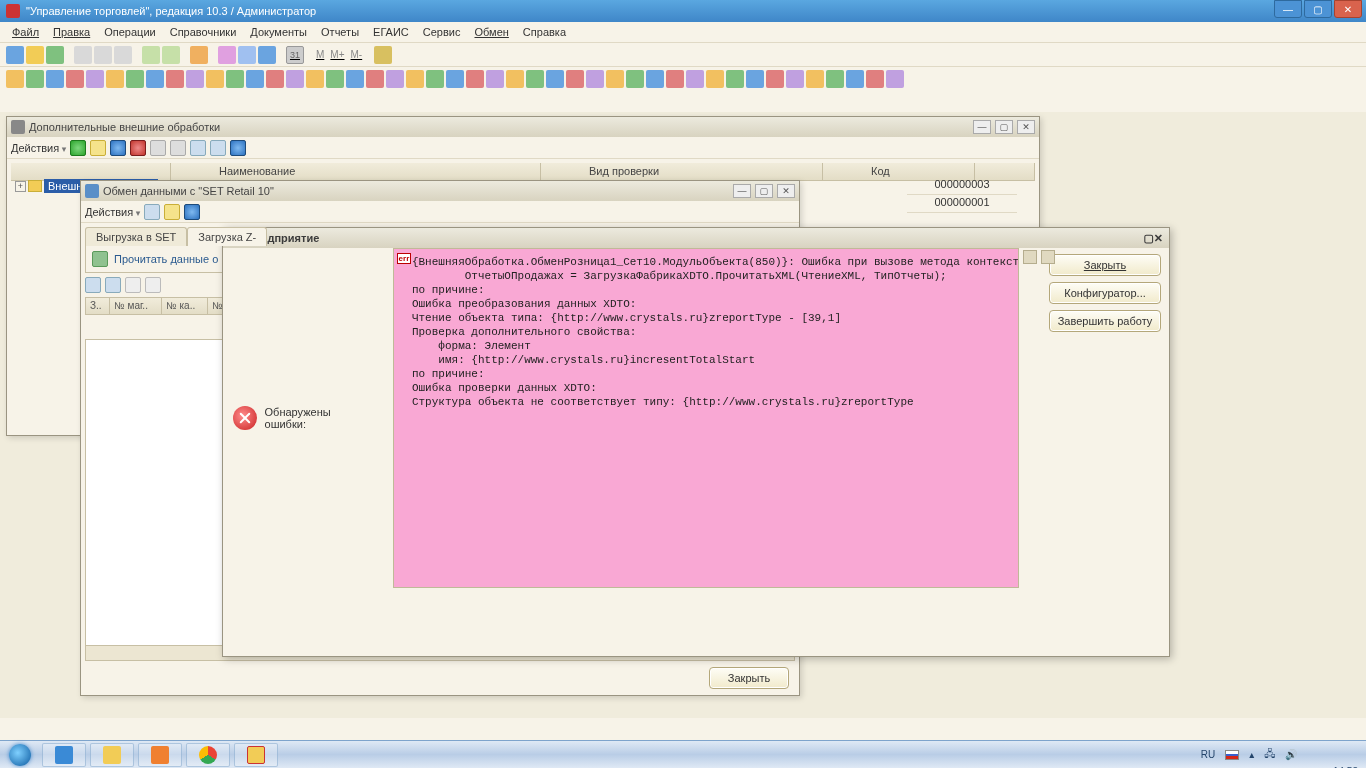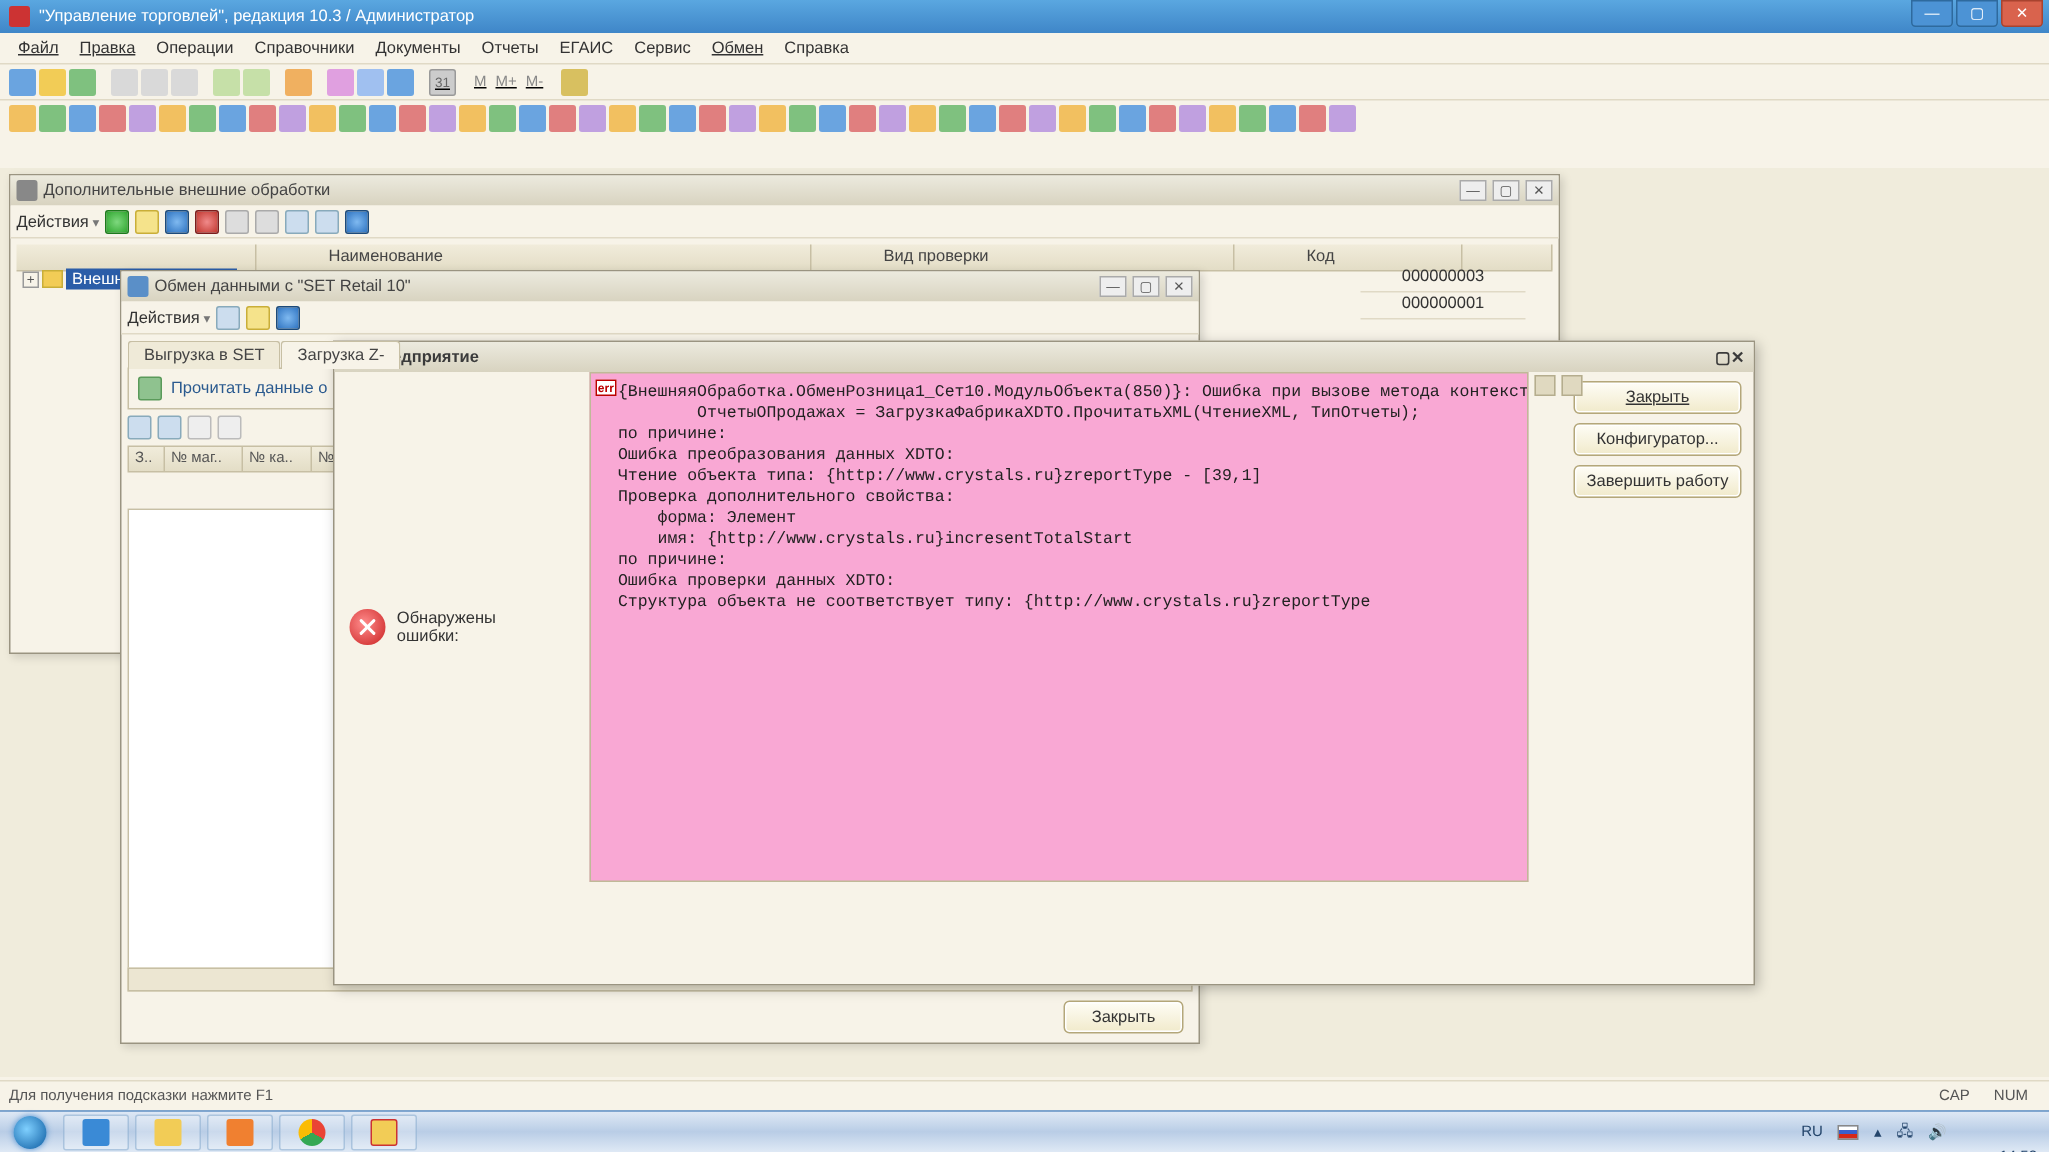--- a/index.html
+++ b/index.html
@@ -322,26 +322,20 @@
               </div>
             <div class="btn">Конфигуратор...</div>
             <div class="btn">Завершить работу</div>
           </div>
         </div>
       </div>
 
     </div>
 
 
-    <div class="app-statusbar">
-      <span>Для получения подсказки нажмите F1</span>
-      <span class="spacer"></span>
-      <span style="padding:0 8px">CAP</span>
-      <span style="padding:0 8px">NUM</span>
-    </div>
   </div>
 
   <div class="taskbar">
     <div class="start-orb">
         <div class="orb"></div>
       </div>
     <div class="tb-item">
         <span class="ic" style="background:#3a8ad6"></span>
       </div>
     <div class="tb-item">

